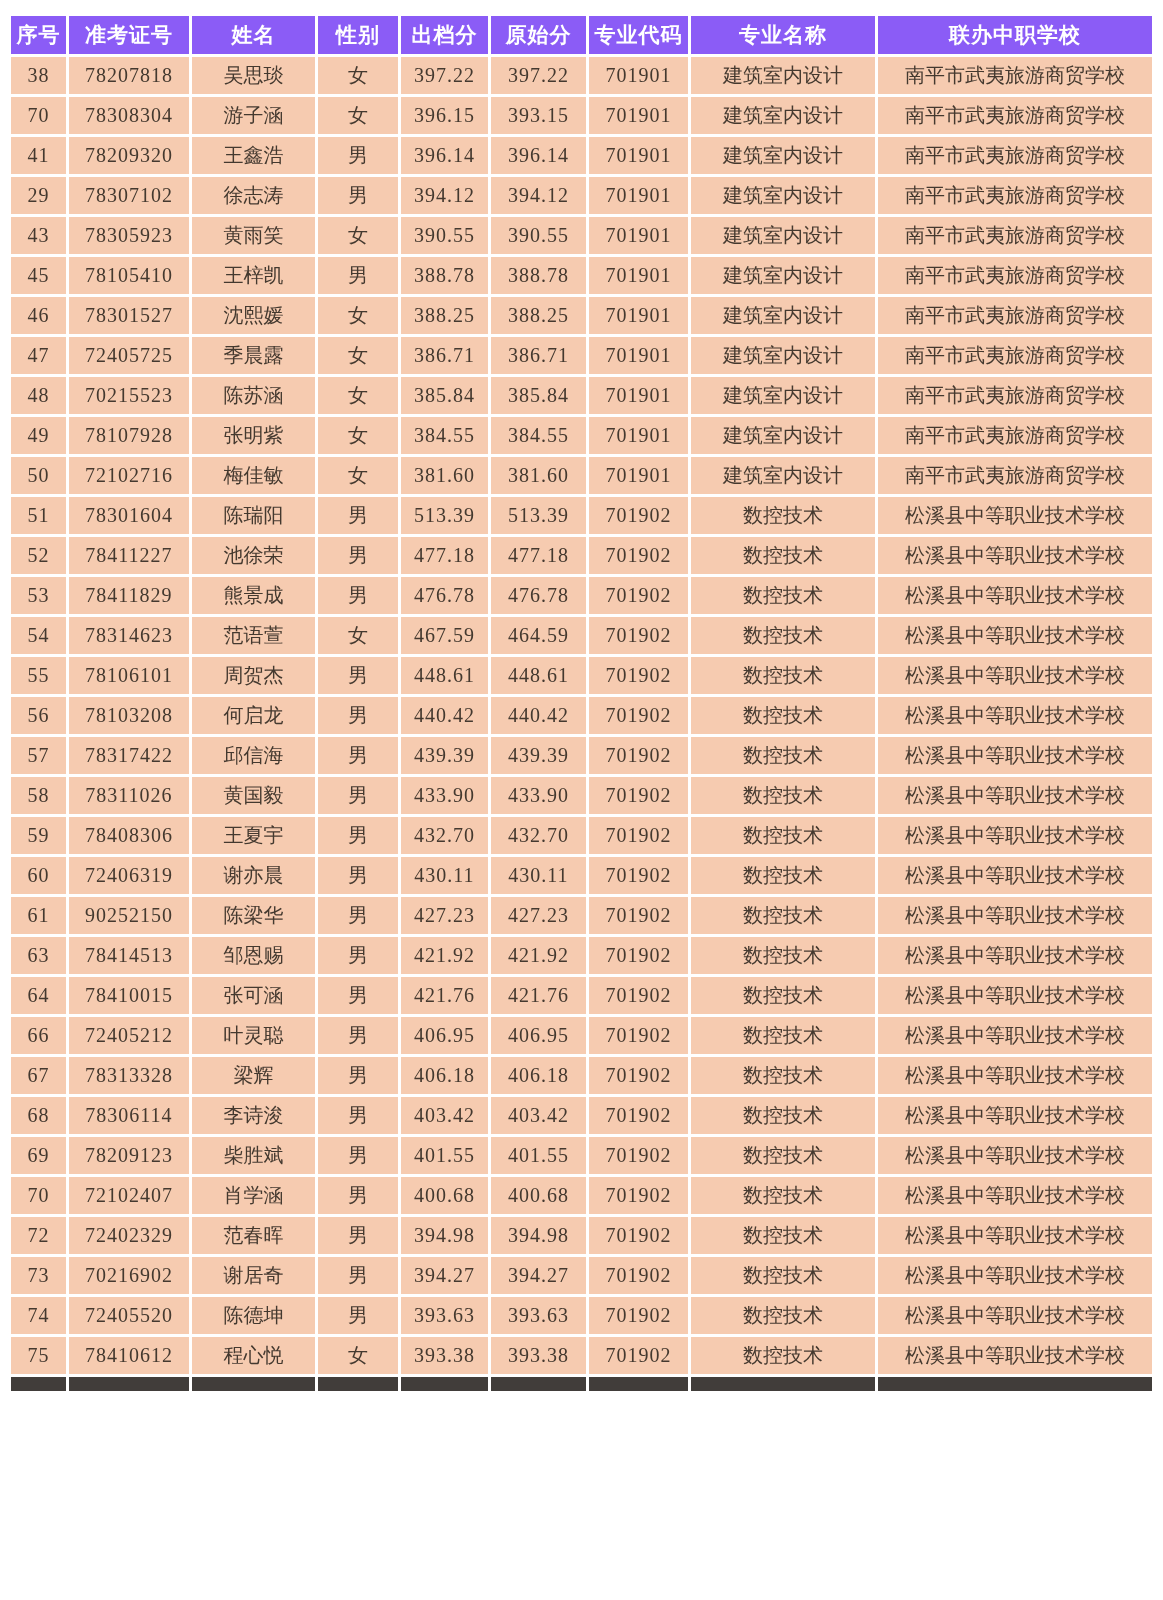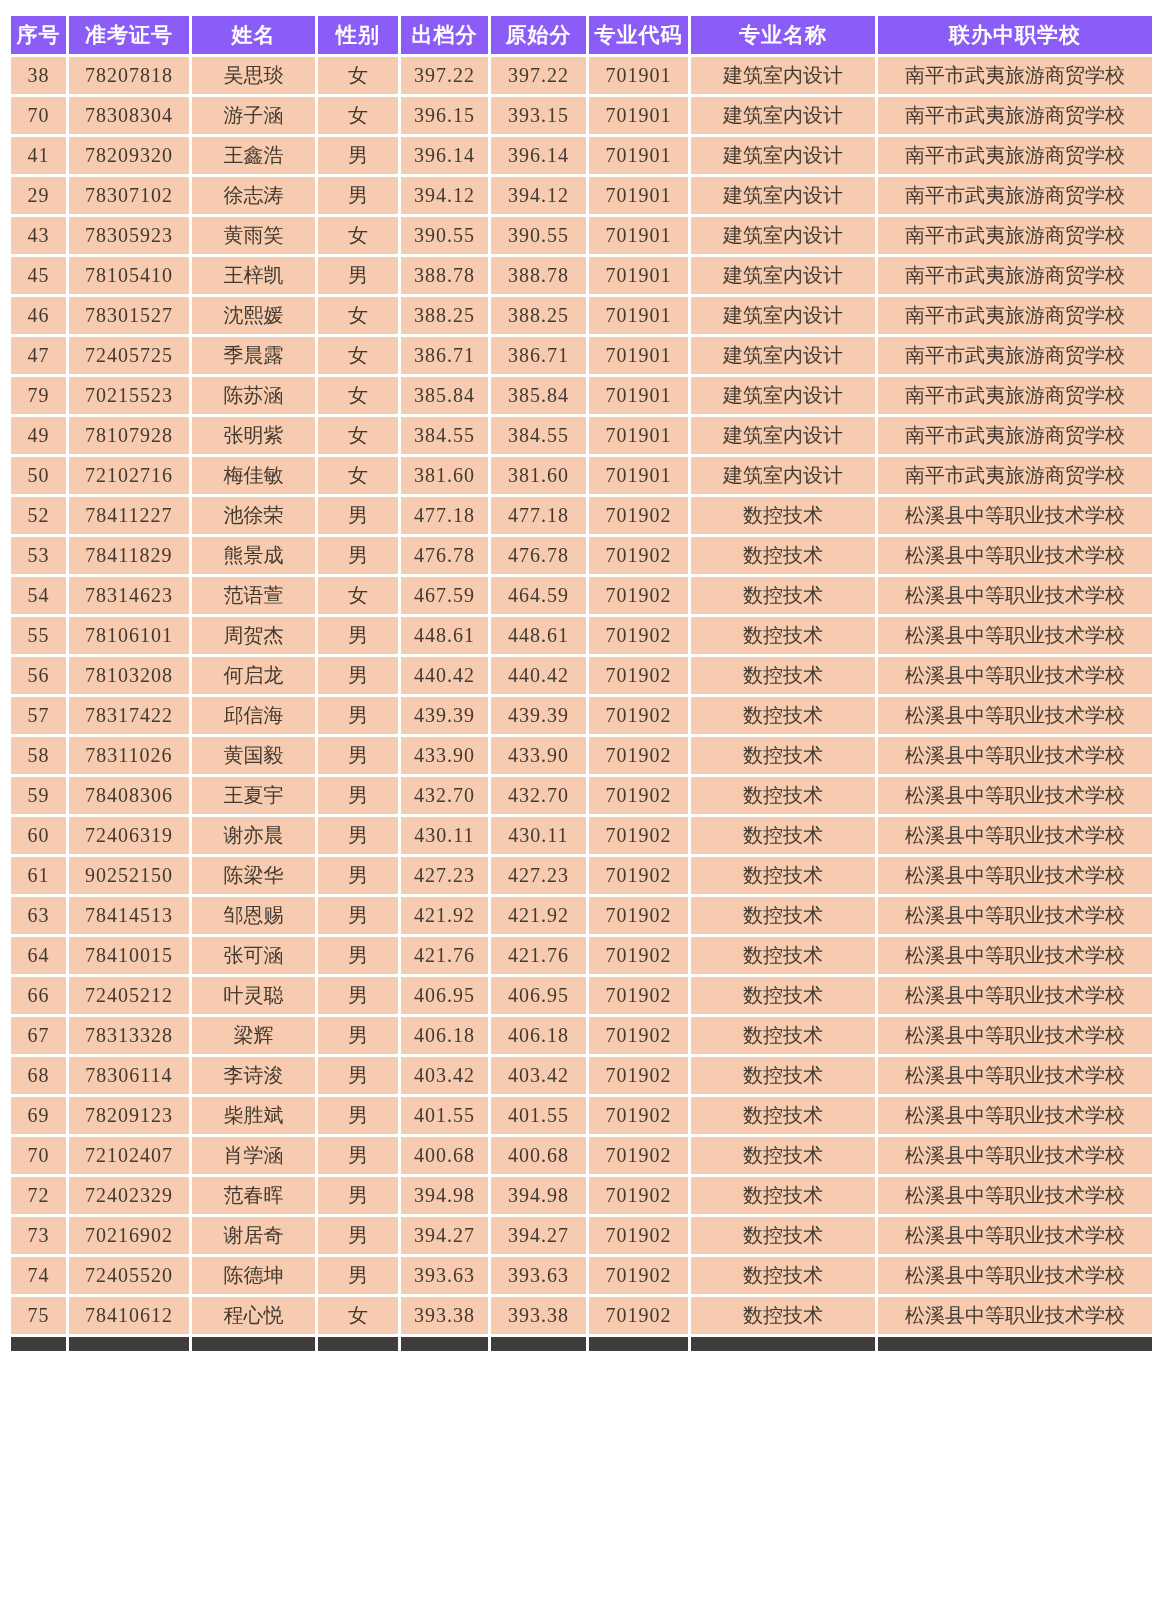--- a/index.html
+++ b/index.html
@@ -133,21 +133,21 @@
           <td class="num">72405725</td>
           <td>季晨露</td>
           <td>女</td>
           <td class="num">386.71</td>
           <td class="num">386.71</td>
           <td class="num">701901</td>
           <td>建筑室内设计</td>
           <td>南平市武夷旅游商贸学校</td>
         </tr>
         <tr>
-          <td class="num">79</td>
+          <td class="num">48</td>
           <td class="num">70215523</td>
           <td>陈苏涵</td>
           <td>女</td>
           <td class="num">385.84</td>
           <td class="num">385.84</td>
           <td class="num">701901</td>
           <td>建筑室内设计</td>
           <td>南平市武夷旅游商贸学校</td>
         </tr>
         <tr>
@@ -164,20 +164,31 @@
         <tr>
           <td class="num">50</td>
           <td class="num">72102716</td>
           <td>梅佳敏</td>
           <td>女</td>
           <td class="num">381.60</td>
           <td class="num">381.60</td>
           <td class="num">701901</td>
           <td>建筑室内设计</td>
           <td>南平市武夷旅游商贸学校</td>
+        </tr>
+        <tr>
+          <td class="num">51</td>
+          <td class="num">78301604</td>
+          <td>陈瑞阳</td>
+          <td>男</td>
+          <td class="num">513.39</td>
+          <td class="num">513.39</td>
+          <td class="num">701902</td>
+          <td>数控技术</td>
+          <td>松溪县中等职业技术学校</td>
         </tr>
         <tr>
           <td class="num">52</td>
           <td class="num">78411227</td>
           <td>池徐荣</td>
           <td>男</td>
           <td class="num">477.18</td>
           <td class="num">477.18</td>
           <td class="num">701902</td>
           <td>数控技术</td>

